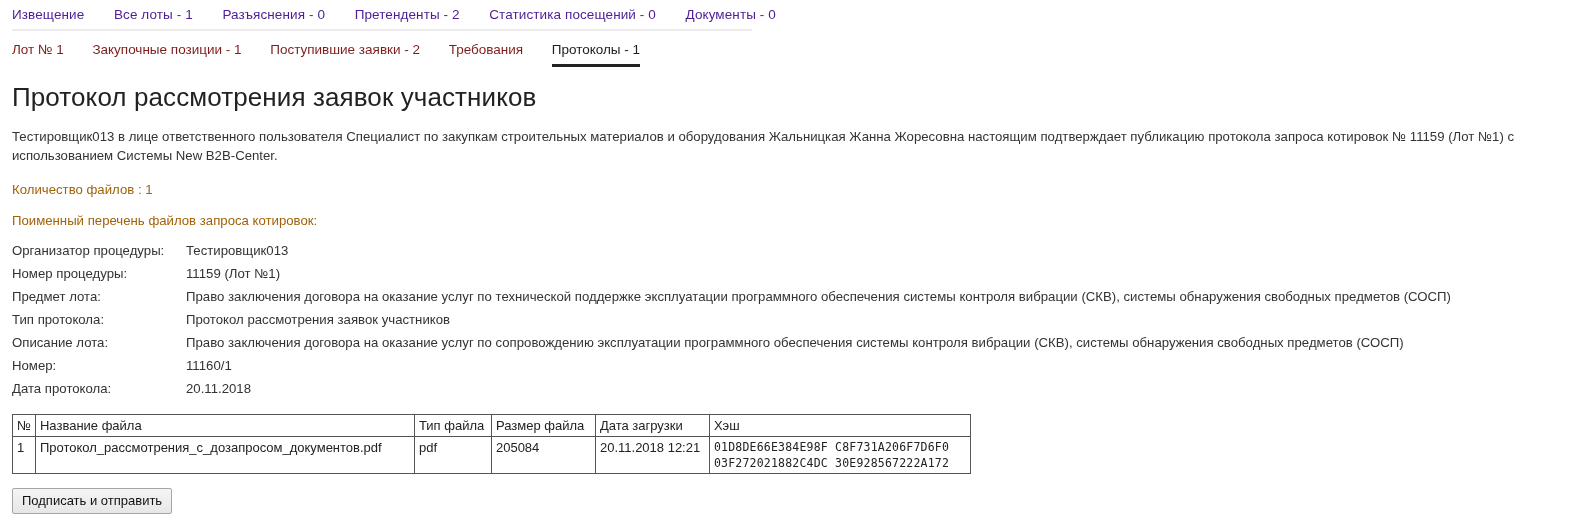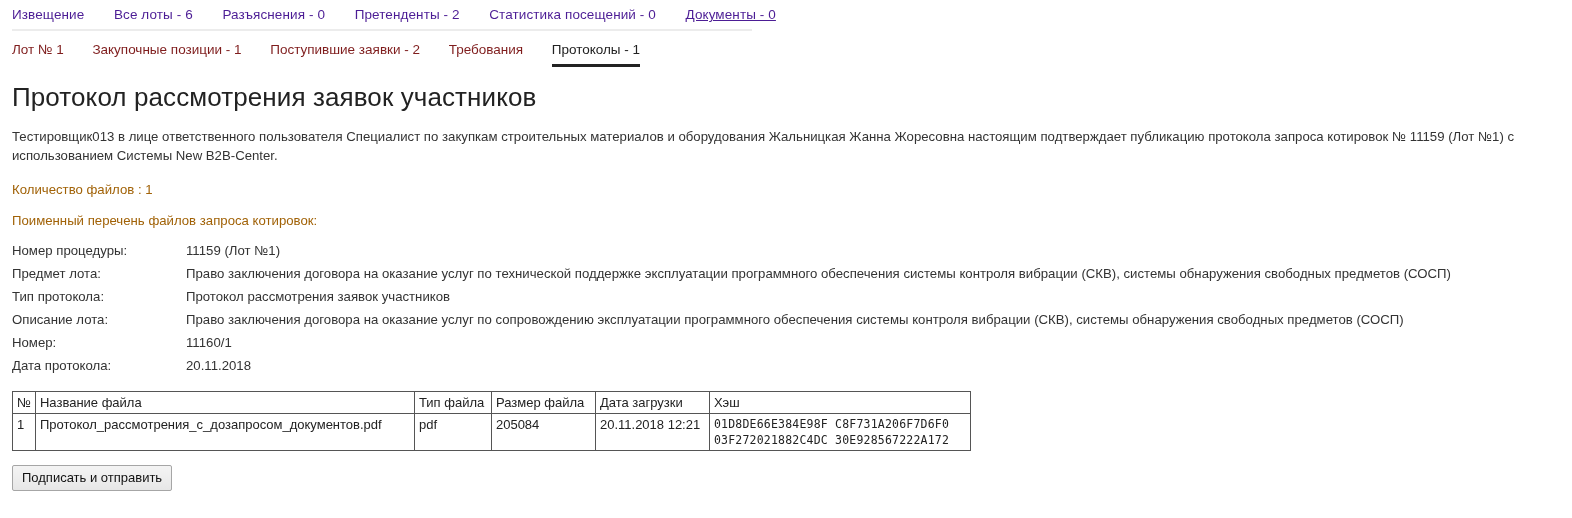--- a/index.html
+++ b/index.html
@@ -24,21 +24,21 @@
     box-sizing: content-box;
     white-space: nowrap;
   }
   .topnav a {
     color: #4c1d95;
     font-size: 13.5px;
     text-decoration: none;
     margin-right: 26px;
     letter-spacing: 0.1px;
   }
-  .topnav a:last-child { margin-right: 11px; text-decoration: underline; }
+  .topnav a:last-child { margin-right: 11px; }
 
   .nav-divider {
     height: 2px;
     width: 740px;
     background: #ececec;
     margin: 4px 0 0 12px;
   }
 
   
   .tabs {
@@ -141,21 +141,21 @@
     border-radius: 2px;
     padding: 4px 9px 5px 9px;
     cursor: pointer;
   }
 </style>
 </head>
 <body>
 
 <div class="topnav">
   <a href="#" class="topnav-link">Извещение</a>
-  <a href="#" class="topnav-link">Все лоты - 6</a>
+  <a href="#" class="topnav-link">Все лоты - 1</a>
   <a href="#" class="topnav-link">Разъяснения - 0</a>
   <a href="#" class="topnav-link">Претенденты - 2</a>
   <a href="#" class="topnav-link">Статистика посещений - 0</a>
   <a href="#" class="topnav-link">Документы - 0</a>
 </div>
 <div class="nav-divider"></div>
 
 <div class="tabs">
   <a href="#" class="tab">Лот № 1</a>
   <a href="#" class="tab">Закупочные позиции - 1</a>
@@ -169,20 +169,24 @@
   <h1 class="doc-title">Протокол рассмотрения заявок участников</h1>
 
   <p class="intro">Тестировщик013 в лице ответственного пользователя Специалист по закупкам строительных материалов и оборудования Жальницкая Жанна Жоресовна настоящим подтверждает публикацию протокола запроса котировок № 11159 (Лот №1) с использованием Системы New B2B-Center.</p>
 
   <p class="plain">Количество файлов : 1</p>
 
   <p class="plain">Поименный перечень файлов запроса котировок:</p>
 
   <table class="meta">
     <tbody>
+      <tr>
+        <td class="k">Организатор процедуры:</td>
+        <td class="v">Тестировщик013</td>
+      </tr>
       <tr>
         <td class="k">Номер процедуры:</td>
         <td class="v">11159 (Лот №1)</td>
       </tr>
       <tr>
         <td class="k">Предмет лота:</td>
         <td class="v">Право заключения договора на оказание услуг по технической поддержке эксплуатации программного обеспечения системы контроля вибрации (СКВ), системы обнаружения свободных предметов (СОСП)</td>
       </tr>
       <tr>
         <td class="k">Тип протокола:</td>

